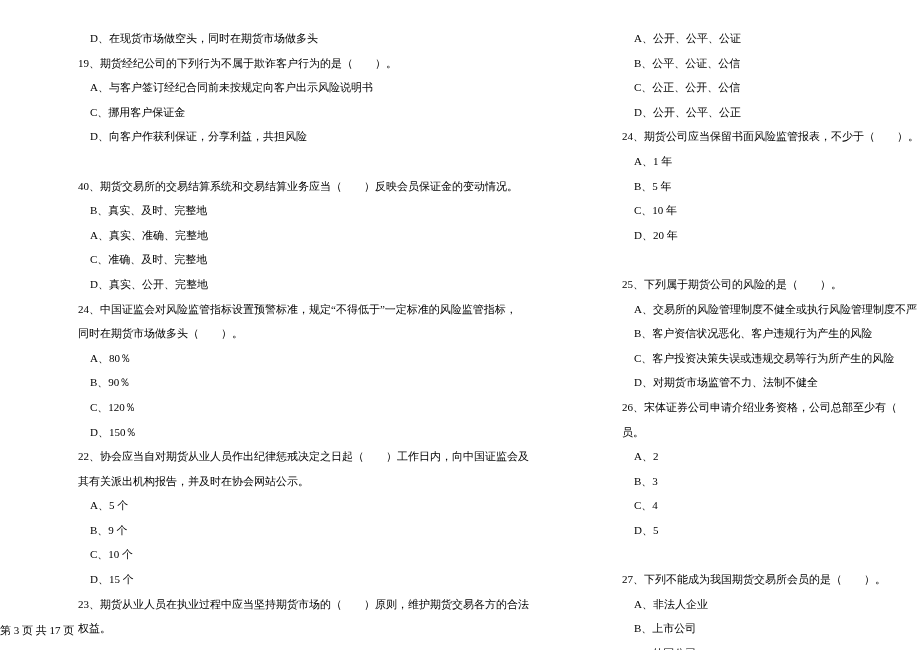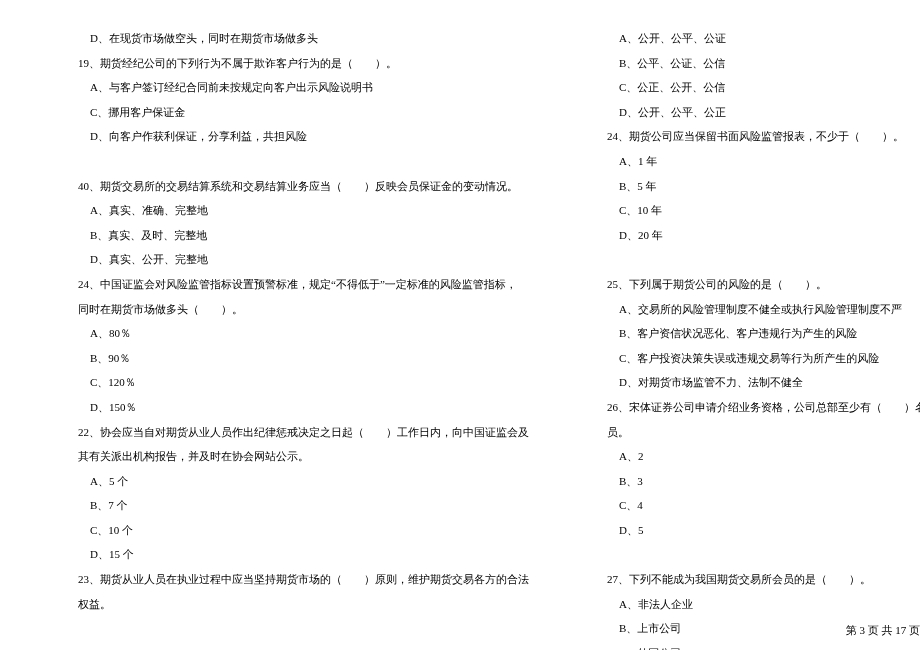--- a/index.html
+++ b/index.html
@@ -13,21 +13,21 @@
       width: 920px;
       height: 650px;
       padding: 30px 60px 20px 60px;
       position: relative;
       font-size: 11px;
       color: #000;
       line-height: 1.6;
     }
     .columns {
       display: flex;
-      gap: 60px;
+      gap: 75px;
       height: 590px;
     }
     .col {
       flex: 1;
       display: flex;
       flex-direction: column;
     }
     .line {
       margin-bottom: 7px;
       white-space: nowrap;
@@ -36,49 +36,50 @@
       padding-left: 30px;
     }
     .indent-2 {
       padding-left: 18px;
     }
     .footer {
       position: absolute;
       bottom: 10px;
       left: 0;
       right: 0;
-      text-align: right;
+      text-align: left;
       font-size: 11px;
     }
   </style>
 </head>
 <body>
 
 <div class="columns">
   <div class="col">
     <div class="line indent-1">D、在现货市场做空头，同时在期货市场做多头</div>
     <div class="line indent-2">19、期货经纪公司的下列行为不属于欺诈客户行为的是（　　）。</div>
     <div class="line indent-1">A、与客户签订经纪合同前未按规定向客户出示风险说明书</div>
     <div class="line indent-1">C、挪用客户保证金</div>
     <div class="line indent-1">D、向客户作获利保证，分享利益，共担风险</div>
     <div class="line">&nbsp;</div>
     <div class="line indent-2">40、期货交易所的交易结算系统和交易结算业务应当（　　）反映会员保证金的变动情况。</div>
+    <div class="line indent-1">B、真实、及时、完整地</div>
     <div class="line indent-1">A、真实、准确、完整地</div>
-    <div class="line indent-1">B、真实、及时、完整地</div>
+    <div class="line indent-1">C、准确、及时、完整地</div>
     <div class="line indent-1">D、真实、公开、完整地</div>
     <div class="line indent-2">24、中国证监会对风险监管指标设置预警标准，规定“不得低于”一定标准的风险监管指标，</div>
     <div class="line indent-2">同时在期货市场做多头（　　）。</div>
     <div class="line indent-1">A、80％</div>
     <div class="line indent-1">B、90％</div>
     <div class="line indent-1">C、120％</div>
     <div class="line indent-1">D、150％</div>
     <div class="line indent-2">22、协会应当自对期货从业人员作出纪律惩戒决定之日起（　　）工作日内，向中国证监会及</div>
     <div class="line indent-2">其有关派出机构报告，并及时在协会网站公示。</div>
     <div class="line indent-1">A、5 个</div>
-    <div class="line indent-1">B、7 个</div>
+    <div class="line indent-1">B、9 个</div>
     <div class="line indent-1">C、10 个</div>
     <div class="line indent-1">D、15 个</div>
     <div class="line indent-2">23、期货从业人员在执业过程中应当坚持期货市场的（　　）原则，维护期货交易各方的合法</div>
     <div class="line indent-2">权益。</div>
   </div>
 
   <div class="col">
     <div class="line indent-1">A、公开、公平、公证</div>
     <div class="line indent-1">B、公平、公证、公信</div>
     <div class="line indent-1">C、公正、公开、公信</div>

